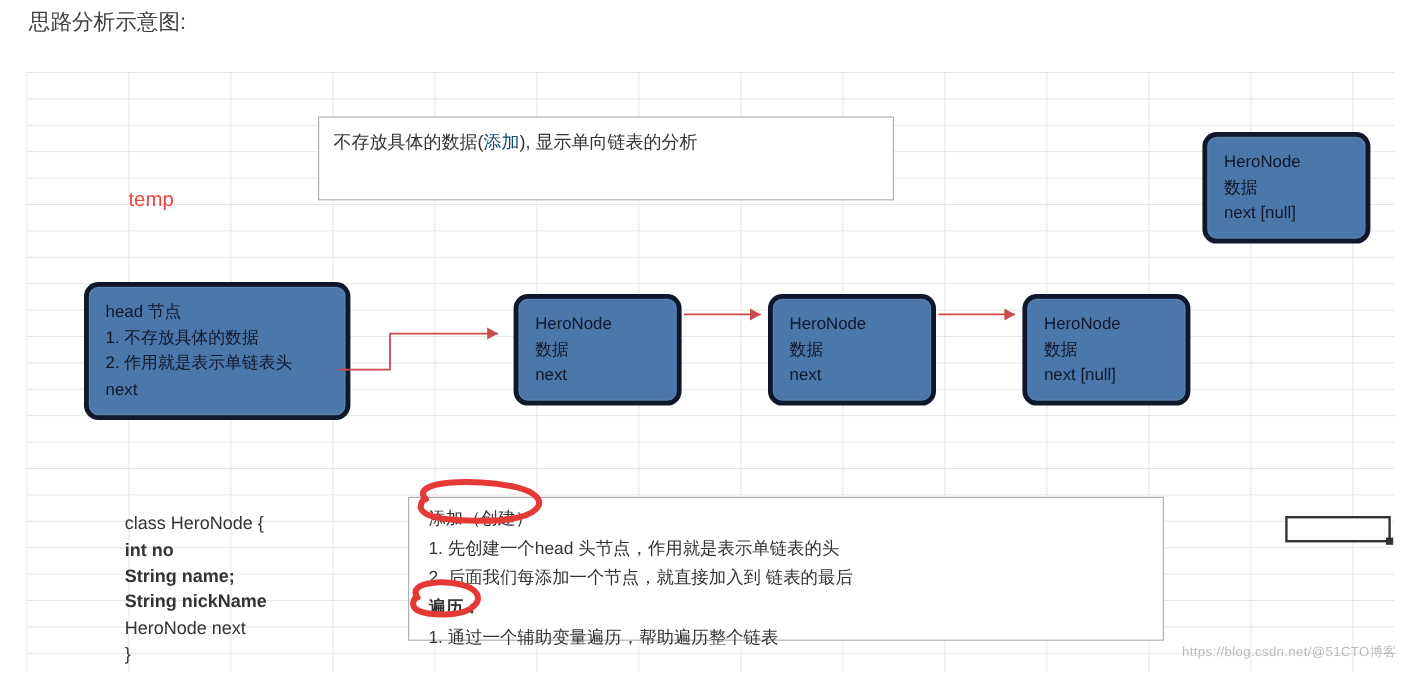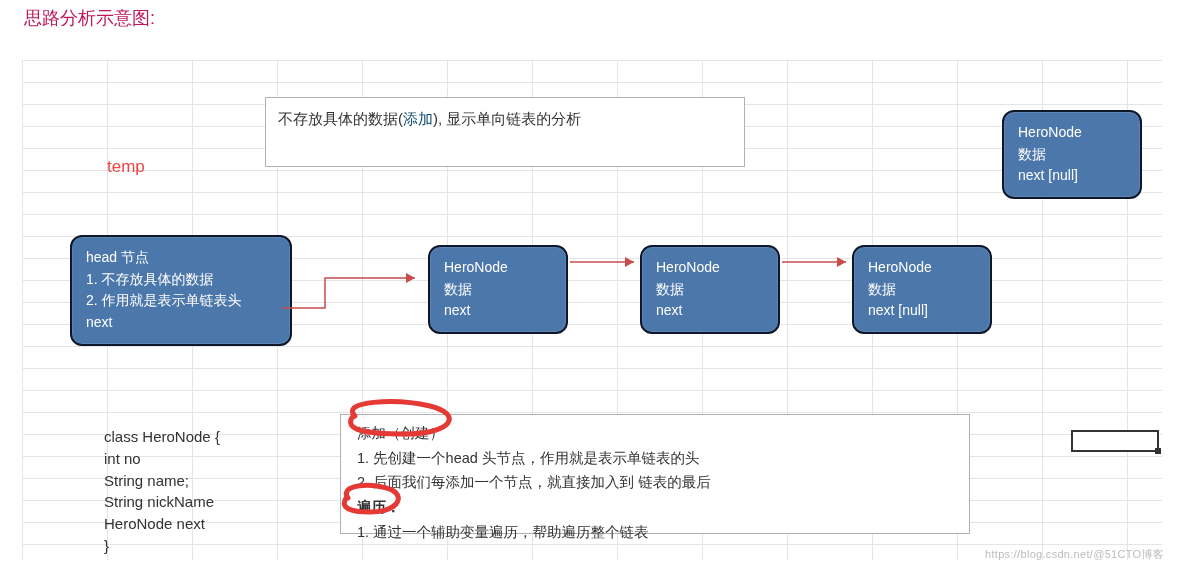--- a/index.html
+++ b/index.html
@@ -11,21 +11,21 @@
     width: 1184px;
     height: 570px;
     position: relative;
     overflow: hidden;
   }
   .page-title {
     position: absolute;
     left: 24px;
     top: 6px;
     font-size: 18px;
-    color: #be185d;
+    color: #404040;
   }
   .grid-area {
     position: absolute;
     left: 22px;
     top: 60px;
     width: 1140px;
     height: 500px;
     background-image:
       linear-gradient(to right, #e5e5e5 1px, transparent 1px),
       linear-gradient(to bottom, #e5e5e5 1px, transparent 1px);
@@ -48,22 +48,22 @@
   .title-box .red { color: #0c4a6e; }
   .temp-label {
     position: absolute;
     left: 107px; top: 157px;
     font-size: 17px;
     color: #ef4444;
   }
   .node {
     position: absolute;
     background: #4b77aa;
-    color: #ffffff;
-    border: 2px solid #0f172a;
+    color: #0f172a;
+    border: 4px solid #0f172a;
     border-radius: 12px;
     padding: 10px 14px;
     font-size: 14px;
     line-height: 1.55;
     box-shadow: inset 0 0 0 1px rgba(255,255,255,0.1);
   }
   .node.head { left: 70px; top: 235px; width: 222px; }
   .node.n1 { left: 428px; top: 245px; width: 140px; }
   .node.n2 { left: 640px; top: 245px; width: 140px; }
   .node.n3 { left: 852px; top: 245px; width: 140px; }
@@ -76,21 +76,21 @@
   .arrow polygon { fill: #c94b4b; }
   .code-block {
     position: absolute;
     left: 72px; top: 426px;
     font-family: Arial, sans-serif;
     font-size: 15px;
     line-height: 1.45;
     color: #333;
     margin-left: 32px;
   }
-  .code-block b { font-weight: normal; }
+  .code-block b { font-weight: bold; }
   .explain-box {
     position: absolute;
     left: 340px; top: 414px;
     width: 630px;
     height: 120px;
     border: 1px solid #b0b0b0;
     background: #fff;
     padding: 6px 16px;
     font-size: 14.5px;
     line-height: 1.7;
@@ -116,21 +116,21 @@
   }
   .sel-cell::after {
     content: '';
     position: absolute;
     right: -4px; bottom: -4px;
     width: 6px; height: 6px;
     background: #333;
   }
   .watermark {
     position: absolute;
-    right: 20px; bottom: 8px;
+    right: 20px; bottom: 19px;
     font-size: 11px;
     color: rgba(120,120,120,0.5);
     letter-spacing: 0.3px;
   }
 </style>
 </head>
 <body>
 
 <div class="page-title">思路分析示意图:</div>
 

